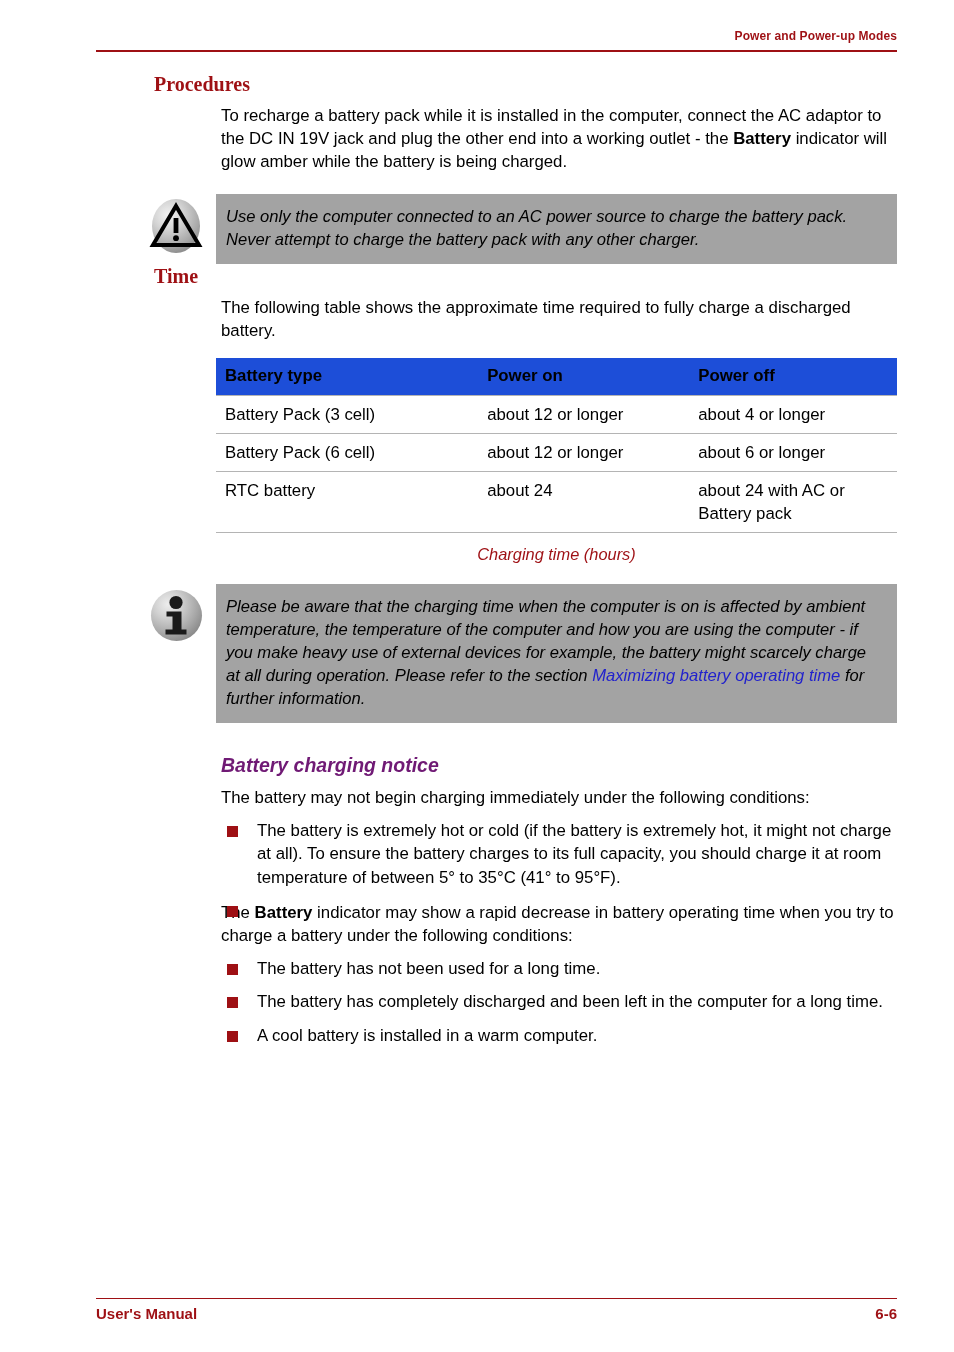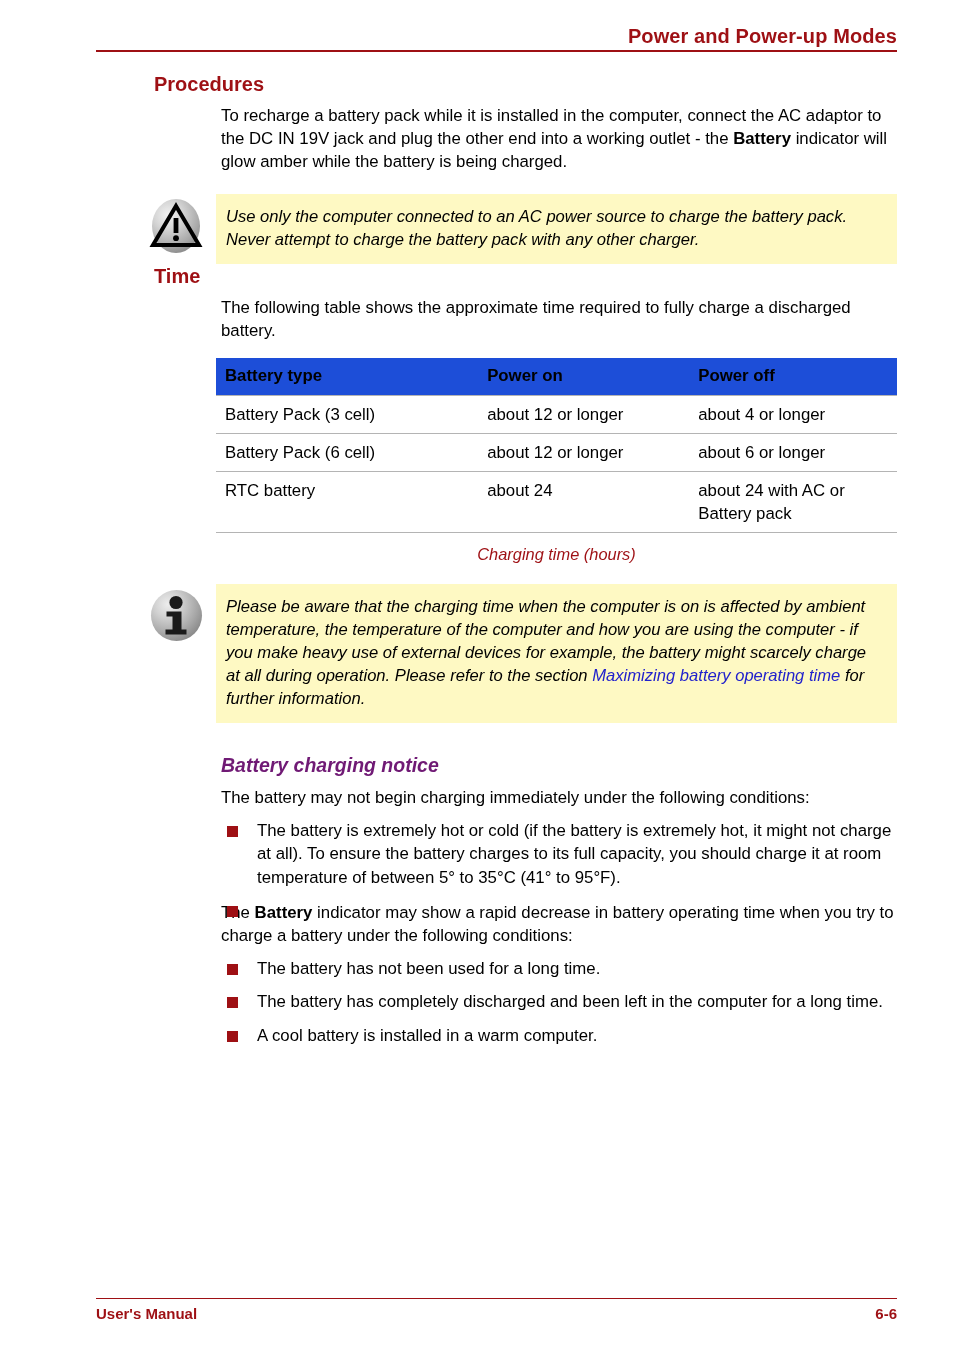--- a/index.html
+++ b/index.html
@@ -24,21 +24,21 @@
   
   .header {
     position: absolute;
     left: 96px;
     right: 57px;
     top: 26px;
   }
   .header-title {
     text-align: right;
     color: #9e1014;
-    font-size: 20px;
+    font-size: 12px;
     font-weight: bold;
     letter-spacing: 0.1px;
     line-height: 20px;
   }
   .header-rule {
     margin-top: 4px;
     border-bottom: 2.2px solid #9e1014;
   }
 
   
@@ -69,20 +69,21 @@
     top: 72px;
   }
 
   .h1-red {
     color: #9e1014;
     font-weight: bold;
     font-size: 20px;
     line-height: 24px;
     margin: 0 0 8px 0;
     padding-left: 154px;
+    font-family: Liberation Serif, serif;
   }
   .h1-red.time { font-size: 20px; }
 
   .indent {
     margin-left: 221px;
     margin-right: 57px;
   }
 
   p.body {
     margin: 0;
@@ -91,21 +92,21 @@
     color: #000;
   }
 
   b.inline { font-weight: bold; }
 
   
   .notebox {
     position: relative;
     margin-left: 216px;
     margin-right: 57px;
-    background: #fef9c3;
+    background: #a3a3a3;
     padding: 11px 14px 13px 10px;
     box-sizing: border-box;
   }
   .notebox .note-text {
     font-size: 16.6px;
     line-height: 23px;
     font-style: italic;
     color: #000;
     margin: 0;
   }

